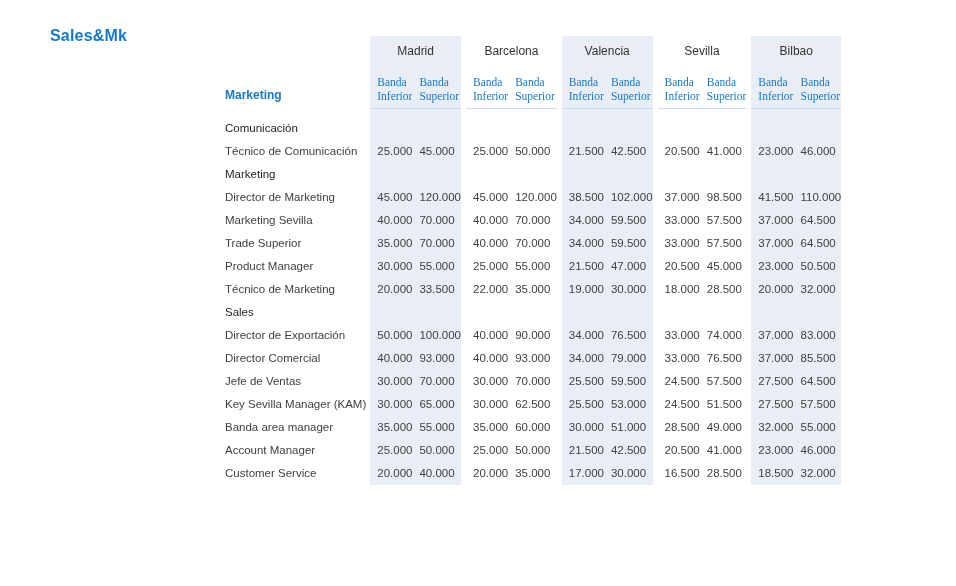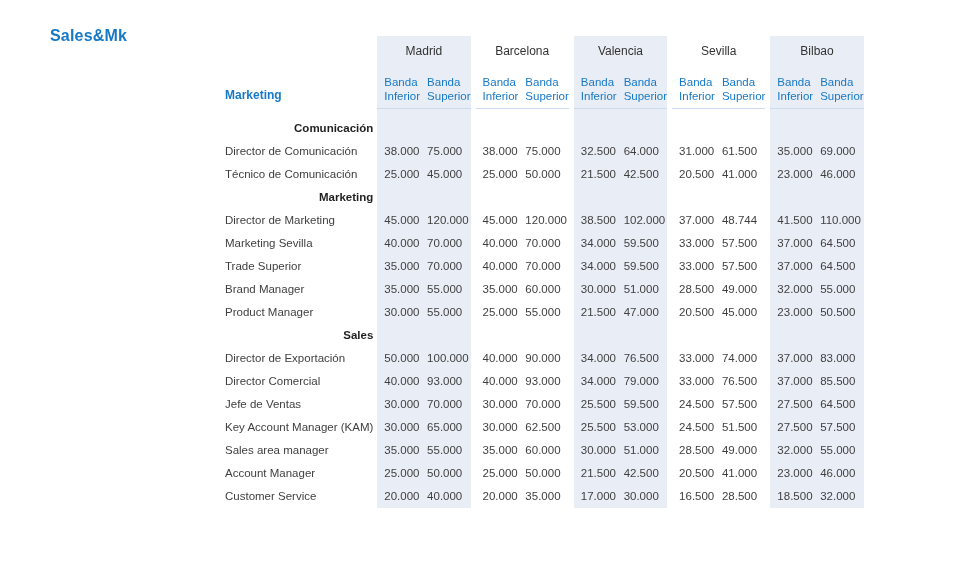--- a/index.html
+++ b/index.html
@@ -38,26 +38,27 @@
 
   tr.band-row th { height: 36px; vertical-align: bottom; }
   .group-label-cell {
     color: #1779c6; font-weight: bold; font-size: 12px;
     padding-bottom: 6px;
   }
   .band-cell {
     color: #1779c6; font-size: 11.5px; line-height: 1.25;
     padding: 0 0 4px 7px; white-space: normal;
     border-bottom: 1px solid #cbdcf0;
+    font-family: Liberation Serif, serif;
   }
 
   tr.spacer-row td { height: 8px; }
 
   .label-cell { padding-right: 4px; }
-  .section-label { font-weight: bold; color: #1f1f1f; text-align: right; }
+  .section-label { font-weight: normal; color: #1f1f1f; }
   .value-cell { padding-left: 7px; }
 </style>
 </head>
 <body>
 
 <div class="page">
   <h1 class="title">Sales&amp;Mk</h1>
 
   <table class="salary-table">
     <colgroup id="table-cols">
@@ -117,33 +118,20 @@
           <td></td>
           <td class="gap-right"></td>
           <td class="shaded "></td>
           <td class="shaded gap-right"></td>
           <td></td>
           <td class="gap-right"></td>
           <td class="shaded "></td>
           <td class="shaded "></td>
         </tr>
         <tr class="data-row">
-          <th class="label-cell">Director de Comunicación</th>
-          <td class="value-cell shaded ">38.000</td>
-          <td class="value-cell shaded gap-right">75.000</td>
-          <td class="value-cell ">38.000</td>
-          <td class="value-cell gap-right">75.000</td>
-          <td class="value-cell shaded ">32.500</td>
-          <td class="value-cell shaded gap-right">64.000</td>
-          <td class="value-cell ">31.000</td>
-          <td class="value-cell gap-right">61.500</td>
-          <td class="value-cell shaded ">35.000</td>
-          <td class="value-cell shaded ">69.000</td>
-        </tr>
-        <tr class="data-row">
           <th class="label-cell">Técnico de Comunicación</th>
           <td class="value-cell shaded ">25.000</td>
           <td class="value-cell shaded gap-right">45.000</td>
           <td class="value-cell ">25.000</td>
           <td class="value-cell gap-right">50.000</td>
           <td class="value-cell shaded ">21.500</td>
           <td class="value-cell shaded gap-right">42.500</td>
           <td class="value-cell ">20.500</td>
           <td class="value-cell gap-right">41.000</td>
           <td class="value-cell shaded ">23.000</td>
@@ -164,21 +152,21 @@
         </tr>
         <tr class="data-row">
           <th class="label-cell">Director de Marketing</th>
           <td class="value-cell shaded ">45.000</td>
           <td class="value-cell shaded gap-right">120.000</td>
           <td class="value-cell ">45.000</td>
           <td class="value-cell gap-right">120.000</td>
           <td class="value-cell shaded ">38.500</td>
           <td class="value-cell shaded gap-right">102.000</td>
           <td class="value-cell ">37.000</td>
-          <td class="value-cell gap-right">48.744</td>
+          <td class="value-cell gap-right">98.500</td>
           <td class="value-cell shaded ">41.500</td>
           <td class="value-cell shaded ">110.000</td>
         </tr>
         <tr class="data-row">
           <th class="label-cell">Marketing Sevilla</th>
           <td class="value-cell shaded ">40.000</td>
           <td class="value-cell shaded gap-right">70.000</td>
           <td class="value-cell ">40.000</td>
           <td class="value-cell gap-right">70.000</td>
           <td class="value-cell shaded ">34.000</td>
@@ -195,45 +183,45 @@
           <td class="value-cell ">40.000</td>
           <td class="value-cell gap-right">70.000</td>
           <td class="value-cell shaded ">34.000</td>
           <td class="value-cell shaded gap-right">59.500</td>
           <td class="value-cell ">33.000</td>
           <td class="value-cell gap-right">57.500</td>
           <td class="value-cell shaded ">37.000</td>
           <td class="value-cell shaded ">64.500</td>
         </tr>
         <tr class="data-row">
-          <th class="label-cell">Brand Manager</th>
-          <td class="value-cell shaded ">35.000</td>
-          <td class="value-cell shaded gap-right">55.000</td>
-          <td class="value-cell ">35.000</td>
-          <td class="value-cell gap-right">60.000</td>
-          <td class="value-cell shaded ">30.000</td>
-          <td class="value-cell shaded gap-right">51.000</td>
-          <td class="value-cell ">28.500</td>
-          <td class="value-cell gap-right">49.000</td>
-          <td class="value-cell shaded ">32.000</td>
-          <td class="value-cell shaded ">55.000</td>
-        </tr>
-        <tr class="data-row">
           <th class="label-cell">Product Manager</th>
           <td class="value-cell shaded ">30.000</td>
           <td class="value-cell shaded gap-right">55.000</td>
           <td class="value-cell ">25.000</td>
           <td class="value-cell gap-right">55.000</td>
           <td class="value-cell shaded ">21.500</td>
           <td class="value-cell shaded gap-right">47.000</td>
           <td class="value-cell ">20.500</td>
           <td class="value-cell gap-right">45.000</td>
           <td class="value-cell shaded ">23.000</td>
           <td class="value-cell shaded ">50.500</td>
         </tr>
+        <tr class="data-row">
+          <th class="label-cell">Técnico de Marketing</th>
+          <td class="value-cell shaded ">20.000</td>
+          <td class="value-cell shaded gap-right">33.500</td>
+          <td class="value-cell ">22.000</td>
+          <td class="value-cell gap-right">35.000</td>
+          <td class="value-cell shaded ">19.000</td>
+          <td class="value-cell shaded gap-right">30.000</td>
+          <td class="value-cell ">18.000</td>
+          <td class="value-cell gap-right">28.500</td>
+          <td class="value-cell shaded ">20.000</td>
+          <td class="value-cell shaded ">32.000</td>
+        </tr>
         <tr class="section-row">
           <th class="section-label label-cell">Sales</th>
           <td class="shaded "></td>
           <td class="shaded gap-right"></td>
           <td></td>
           <td class="gap-right"></td>
           <td class="shaded "></td>
           <td class="shaded gap-right"></td>
           <td></td>
           <td class="gap-right"></td>
@@ -273,34 +261,34 @@
           <td class="value-cell ">30.000</td>
           <td class="value-cell gap-right">70.000</td>
           <td class="value-cell shaded ">25.500</td>
           <td class="value-cell shaded gap-right">59.500</td>
           <td class="value-cell ">24.500</td>
           <td class="value-cell gap-right">57.500</td>
           <td class="value-cell shaded ">27.500</td>
           <td class="value-cell shaded ">64.500</td>
         </tr>
         <tr class="data-row">
-          <th class="label-cell">Key Account Manager (KAM)</th>
+          <th class="label-cell">Key Sevilla Manager (KAM)</th>
           <td class="value-cell shaded ">30.000</td>
           <td class="value-cell shaded gap-right">65.000</td>
           <td class="value-cell ">30.000</td>
           <td class="value-cell gap-right">62.500</td>
           <td class="value-cell shaded ">25.500</td>
           <td class="value-cell shaded gap-right">53.000</td>
           <td class="value-cell ">24.500</td>
           <td class="value-cell gap-right">51.500</td>
           <td class="value-cell shaded ">27.500</td>
           <td class="value-cell shaded ">57.500</td>
         </tr>
         <tr class="data-row">
-          <th class="label-cell">Sales area manager</th>
+          <th class="label-cell">Banda area manager</th>
           <td class="value-cell shaded ">35.000</td>
           <td class="value-cell shaded gap-right">55.000</td>
           <td class="value-cell ">35.000</td>
           <td class="value-cell gap-right">60.000</td>
           <td class="value-cell shaded ">30.000</td>
           <td class="value-cell shaded gap-right">51.000</td>
           <td class="value-cell ">28.500</td>
           <td class="value-cell gap-right">49.000</td>
           <td class="value-cell shaded ">32.000</td>
           <td class="value-cell shaded ">55.000</td>

